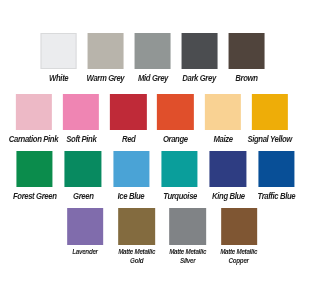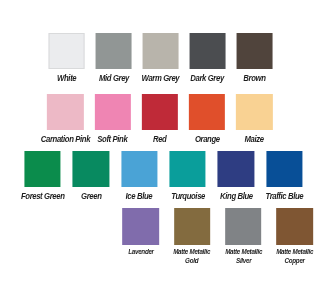--- a/index.html
+++ b/index.html
@@ -1,21 +1,21 @@
 <!DOCTYPE html>
 <html><head>
 <meta charset="utf-8">
 <title>Colour Swatch Chart</title>
 <style>
   html,body{margin:0;padding:0;}
   body{
     width:300px;height:300px;background:#ffffff;overflow:hidden;
     font-family:"Liberation Sans",sans-serif;
   }
-  #palette{position:absolute;left:12px;top:0;width:300px;opacity:0.999;}
+  #palette{position:absolute;left:4px;top:0;width:300px;opacity:0.999;}
 
   .swatch-row{
     display:flex;flex-wrap:nowrap;justify-content:center;align-items:flex-start;
     width:300px;
   }
   .swatch-cell{
     display:flex;flex-direction:column;align-items:center;
     flex:0 0 auto;width:46.95px;
   }
   .swatch-chip{width:36.5px;height:36.4px;box-sizing:border-box;}
@@ -23,42 +23,42 @@
   .swatch-label{
     font-style:italic;font-weight:bold;
     font-size:9px;letter-spacing:-0.45px;line-height:9.2px;
     color:#1d1d1d;text-align:center;white-space:nowrap;-webkit-font-smoothing:antialiased;
     margin-top:5.2px;transform:scaleX(0.86) translateZ(0);
   }
 
   .row-1{margin-top:32.8px;transform:translateX(-1.45px);}
   .row-2{margin-top:10.2px;transform:translateX(-2.14px);}
   .row-3{margin-top:6.3px;transform:translateX(1.43px);}
-  .row-4{margin-top:6.8px;transform:translateX(8.17px);justify-content:flex-end;}
+  .row-4{margin-top:6.8px;transform:translateX(8.17px);}
   .row-2 .swatch-cell{width:47.2px;}
   .row-3 .swatch-cell{width:48.34px;}
   .row-4 .swatch-cell{width:51.27px;}
   .row-4 .swatch-label{font-size:7.3px;line-height:8.9px;letter-spacing:-0.35px;margin-top:3.6px;}
 </style>
 </head>
 <body>
 
 <div id="palette">
     <div class="swatch-row row-1">
       <div class="swatch-cell">
         <div class="swatch-chip" style="background: rgb(235, 236, 238); border: 0.7px solid rgb(217, 218, 219);"></div>
         <div class="swatch-label">White</div>
       </div>
       <div class="swatch-cell">
+        <div class="swatch-chip" style="background: rgb(184, 180, 171);"></div>
+        <div class="swatch-label">Warm Grey</div>
+      </div>
+      <div class="swatch-cell">
         <div class="swatch-chip" style="background: rgb(145, 150, 149);"></div>
         <div class="swatch-label">Mid Grey</div>
-      </div>
-      <div class="swatch-cell">
-        <div class="swatch-chip" style="background: rgb(184, 180, 171);"></div>
-        <div class="swatch-label">Warm Grey</div>
       </div>
       <div class="swatch-cell">
         <div class="swatch-chip" style="background: rgb(75, 77, 80);"></div>
         <div class="swatch-label">Dark Grey</div>
       </div>
       <div class="swatch-cell">
         <div class="swatch-chip" style="background: rgb(80, 68, 60);"></div>
         <div class="swatch-label">Brown</div>
       </div>
     </div>
@@ -75,20 +75,24 @@
         <div class="swatch-chip" style="background: rgb(191, 42, 56);"></div>
         <div class="swatch-label">Red</div>
       </div>
       <div class="swatch-cell">
         <div class="swatch-chip" style="background: rgb(224, 79, 43);"></div>
         <div class="swatch-label">Orange</div>
       </div>
       <div class="swatch-cell">
         <div class="swatch-chip" style="background: rgb(249, 210, 147);"></div>
         <div class="swatch-label">Maize</div>
+      </div>
+      <div class="swatch-cell">
+        <div class="swatch-chip" style="background: rgb(238, 173, 8);"></div>
+        <div class="swatch-label">Signal Yellow</div>
       </div>
     </div>
     <div class="swatch-row row-3">
       <div class="swatch-cell">
         <div class="swatch-chip" style="background: rgb(11, 140, 76);"></div>
         <div class="swatch-label">Forest Green</div>
       </div>
       <div class="swatch-cell">
         <div class="swatch-chip" style="background: rgb(8, 138, 96);"></div>
         <div class="swatch-label">Green</div>

